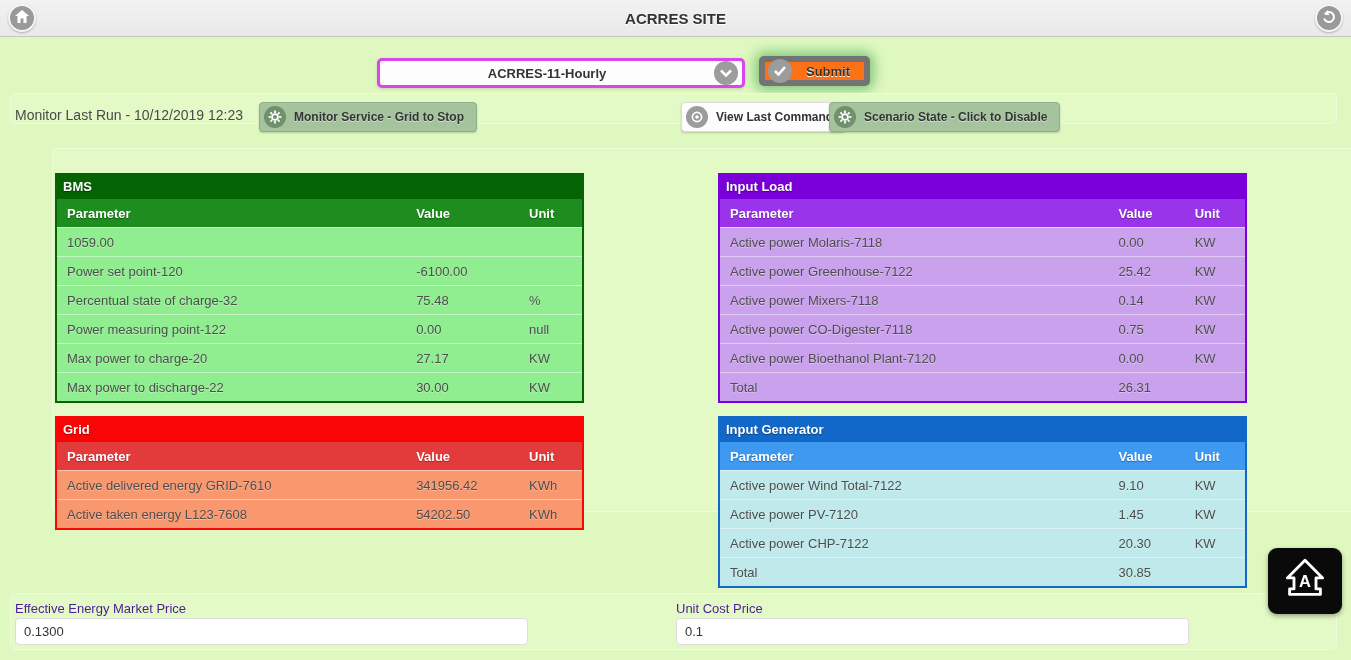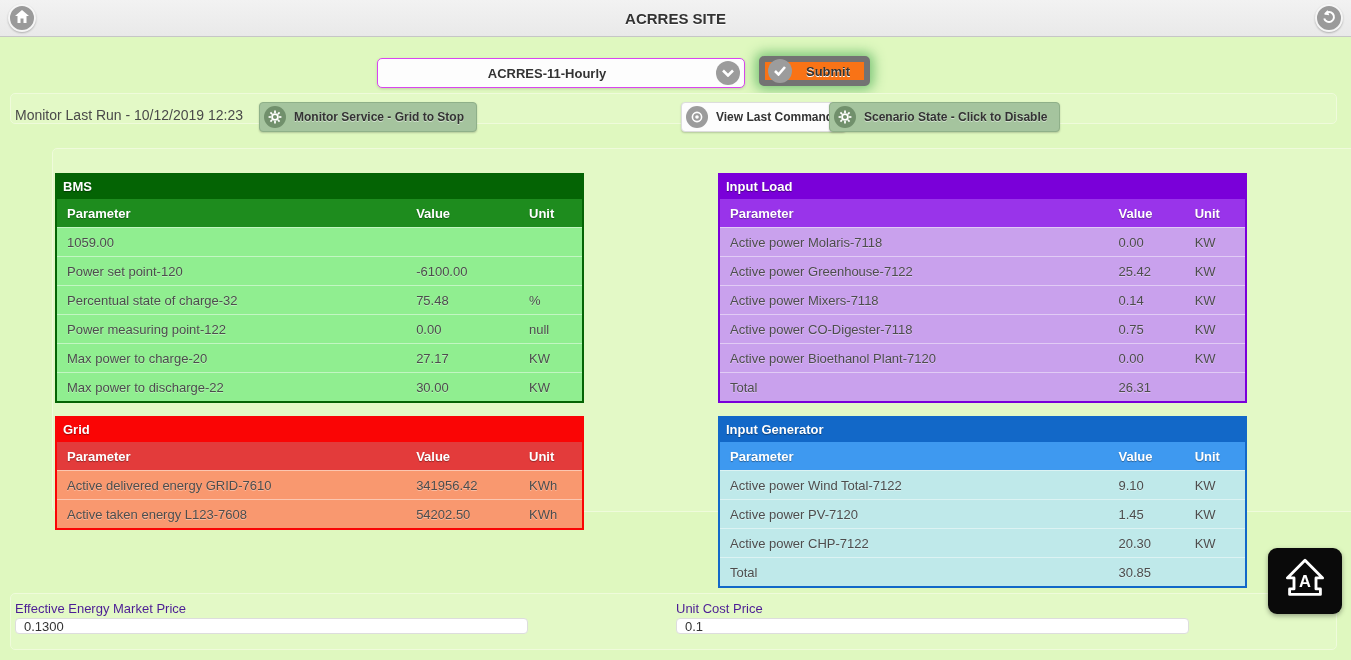--- a/index.html
+++ b/index.html
@@ -11,21 +11,21 @@
     background:linear-gradient(#f2f2f2,var(--topbar-bg)); border-bottom:1px solid var(--topbar-border);
     display:flex; align-items:center; justify-content:center; }
   .topbar-title { font-size:15px; font-weight:bold; color:#333; text-shadow:0 1px 0 #fff; }
   .corner-btn { position:absolute; top:4px; width:28px; height:28px; border-radius:50%;
     background:#9a9a9a; border:2px solid #f6f6f6; box-shadow:0 1px 2px rgba(0,0,0,.25);
     display:flex; align-items:center; justify-content:center; cursor:pointer; }
   .corner-btn.left { left:8px; } .corner-btn.right { right:8px; }
 
   
   .dropdown { position:absolute; left:377px; top:58px; width:368px; height:30px;
-    background:#fdfdfd; border:1px solid #d946ef; border-radius:5px; box-shadow:0 1px 3px rgba(0,0,0,.15);
+    background:#fdfdfd; border:3px solid #d946ef; border-radius:5px; box-shadow:0 1px 3px rgba(0,0,0,.15);
     display:flex; align-items:center; cursor:pointer; }
   .dropdown .dd-label { flex:1; text-align:center; font-size:13px; font-weight:bold; color:#333; text-shadow:0 1px 0 #fff; }
   .circle-ico { width:24px; height:24px; border-radius:50%; background:#9c9c9c;
     display:flex; align-items:center; justify-content:center; flex:0 0 auto; }
   .dropdown .circle-ico { margin-right:4px; }
   .submit-btn { position:absolute; left:759px; top:56px; width:111px; height:30px;
     background:#f97316; border:6px solid #737373; border-radius:5px;
     box-shadow:0 0 12px 4px rgba(110,190,110,.85); display:flex; align-items:center; cursor:pointer; }
   .submit-btn .circle-ico { margin-left:3px; }
   .submit-btn .btn-label { flex:1; text-align:center; font-size:13px; font-weight:bold; color:#333; text-shadow:0 1px 0 #fff; }
@@ -61,21 +61,21 @@
   .cols-left  .t-row { grid-template-columns:66.5% 21.5% 12%; }
   .cols-right .t-row { grid-template-columns:74% 14.5% 11.5%; }
 
   .dtable.bms  { --tt:var(--bms-title);  --th:var(--bms-header);  --tr:var(--bms-row);  border-color:var(--bms-title);  left:2px;   top:24px; }
   .dtable.grid { --tt:var(--grid-title); --th:var(--grid-header); --tr:var(--grid-row); border-color:var(--grid-title); left:2px;   top:267px; }
   .dtable.load { --tt:var(--load-title); --th:var(--load-header); --tr:var(--load-row); border-color:var(--load-title); left:665px; top:24px; }
   .dtable.gen  { --tt:var(--gen-title);  --th:var(--gen-header);  --tr:var(--gen-row);  border-color:var(--gen-title);  left:665px; top:267px; }
 
   
   .price-label { position:absolute; top:7px; font-size:13px; color:#4c1d95; }
-  .price-input { position:absolute; top:24px; width:513px; height:16px; background:#fff;
+  .price-input { position:absolute; top:24px; width:513px; height:27px; background:#fff;
     border:1px solid #ddd; border-radius:4px; padding:0 8px; font-size:13px; color:#333;
     font-family:"Liberation Sans", sans-serif; }
   .pl-left  { left:4px; }  .pi-left  { left:4px; }
   .pl-right { left:665px; } .pi-right { left:665px; }
 
   
   .overlay-icon { position:absolute; left:1268px; top:548px; width:74px; height:66px;
     background:#0a0a0a; border-radius:9px; display:flex; align-items:center; justify-content:center;
     cursor:pointer; box-shadow:0 2px 5px rgba(0,0,0,.35); }
 </style>

